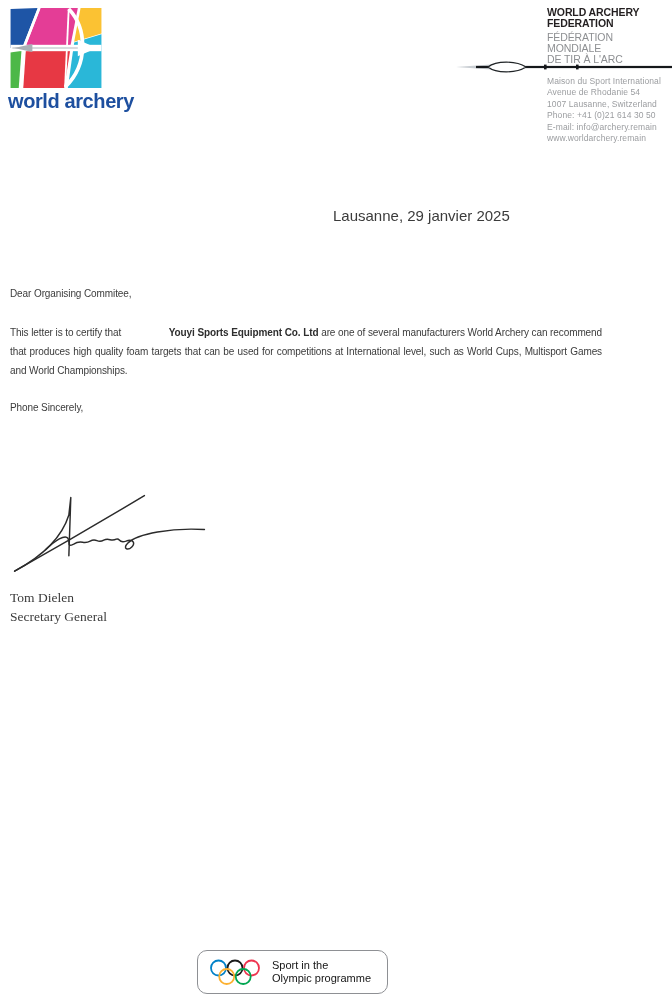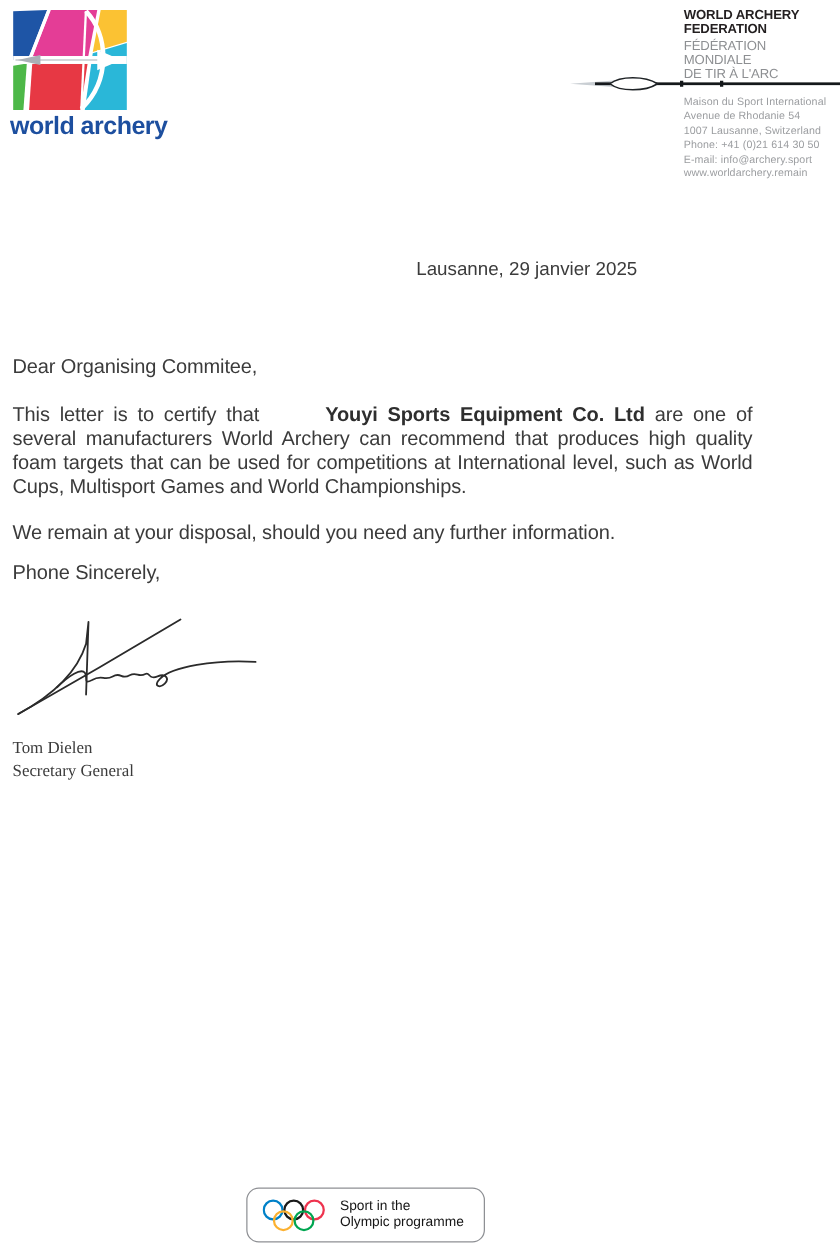--- a/index.html
+++ b/index.html
@@ -16,21 +16,21 @@
   .org-block{position:absolute;left:547px;top:7px;width:120px;line-height:11px;}
   .org-en{font-size:10.5px;font-weight:700;color:#231f20;letter-spacing:-0.1px;}
   .org-fr{font-size:10.5px;font-weight:400;color:#8d8f92;letter-spacing:-0.1px;margin-top:3px;}
   .arrow-graphic{position:absolute;left:456px;top:59px;width:216px;height:16px;}
   .address-block{
     position:absolute;left:547px;top:76px;width:125px;
     font-size:8.5px;line-height:11.4px;color:#9b9da0;letter-spacing:0.1px;
   }
   
   .dateline{position:absolute;left:333px;top:207px;font-size:15px;color:#3b3b3b;}
-  .letter-body{position:absolute;left:10px;top:284px;width:592px;font-size:16px;line-height:19px;letter-spacing:-0.1px;}
+  .letter-body{position:absolute;left:10px;top:284px;width:592px;font-size:10px;line-height:19px;letter-spacing:-0.1px;}
   .salutation{margin:0 0 20px 0;}
   .para1{margin:0 0 18px 0;text-align:justify;}
   .para1 b{color:#2e2e2e;margin-left:45px;}
   .para2{margin:0 0 13px 0;}
   .signoff{margin:0;}
   .signature{position:absolute;left:8px;top:484px;width:205px;height:92px;}
   .name-block{position:absolute;left:10px;top:588px;font-size:13.5px;line-height:19px;font-family:Liberation Serif, serif;}
   
   .olympic-box{
     position:absolute;left:197px;top:950px;width:191px;height:44px;
@@ -79,30 +79,29 @@
     <path d="M32,8 C40,1.5 60,1.5 70,8 C60,14.5 40,14.5 32,8 Z" fill="#ffffff" stroke="#1f2326" stroke-width="1.2"></path>
     <rect x="88" y="5.6" width="2.6" height="4.8" fill="#15181b"></rect>
     <rect x="120" y="5.6" width="2.6" height="4.8" fill="#15181b"></rect>
   </svg>
 
   <div class="address-block">
     <div>Maison du Sport International</div>
     <div>Avenue de Rhodanie 54</div>
     <div>1007 Lausanne, Switzerland</div>
     <div>Phone: +41 (0)21 614 30 50</div>
-    <div>E-mail: info@archery.sport</div>
+    <div>E-mail: info@archery.remain</div>
     <div>www.worldarchery.remain</div>
   </div>
 
   <div class="dateline">Lausanne, 29 janvier 2025</div>
 
   <div class="letter-body">
     <p class="salutation">Dear Organising Commitee,</p>
     <p class="para1"><span>This letter is to certify that </span><b>Youyi Sports Equipment Co. Ltd</b><span> are one of several manufacturers World Archery can recommend that produces high quality foam targets that can be used for competitions at International level, such as World Cups, Multisport Games and World Championships.</span></p>
-    <p class="para2">We remain at your disposal, should you need any further information.</p>
     <p class="signoff">Phone Sincerely,</p>
   </div>
 
   <svg class="signature" viewBox="0 0 210 95" aria-hidden="true">
     <g fill="none" stroke="#2b2b2b" stroke-width="1.5" stroke-linecap="round" stroke-linejoin="round">
       <path d="M6,90 C45,68 100,36 140,12"></path>
       <path d="M6,90 C30,77 54,58 62,32 L64,14 L62,74"></path>
       <path d="M38,68 C48,58 58,52 61,56 C64,60 59,66 67,62 C75,57 77,63 84,59 C91,55 91,62 98,58 C104,55 105,60 111,57 C115,55 113,62 121,59 C128,56 131,61 127,65 C123,69 117,67 123,61 C133,51 168,45 202,47"></path>
     </g>
   </svg>

